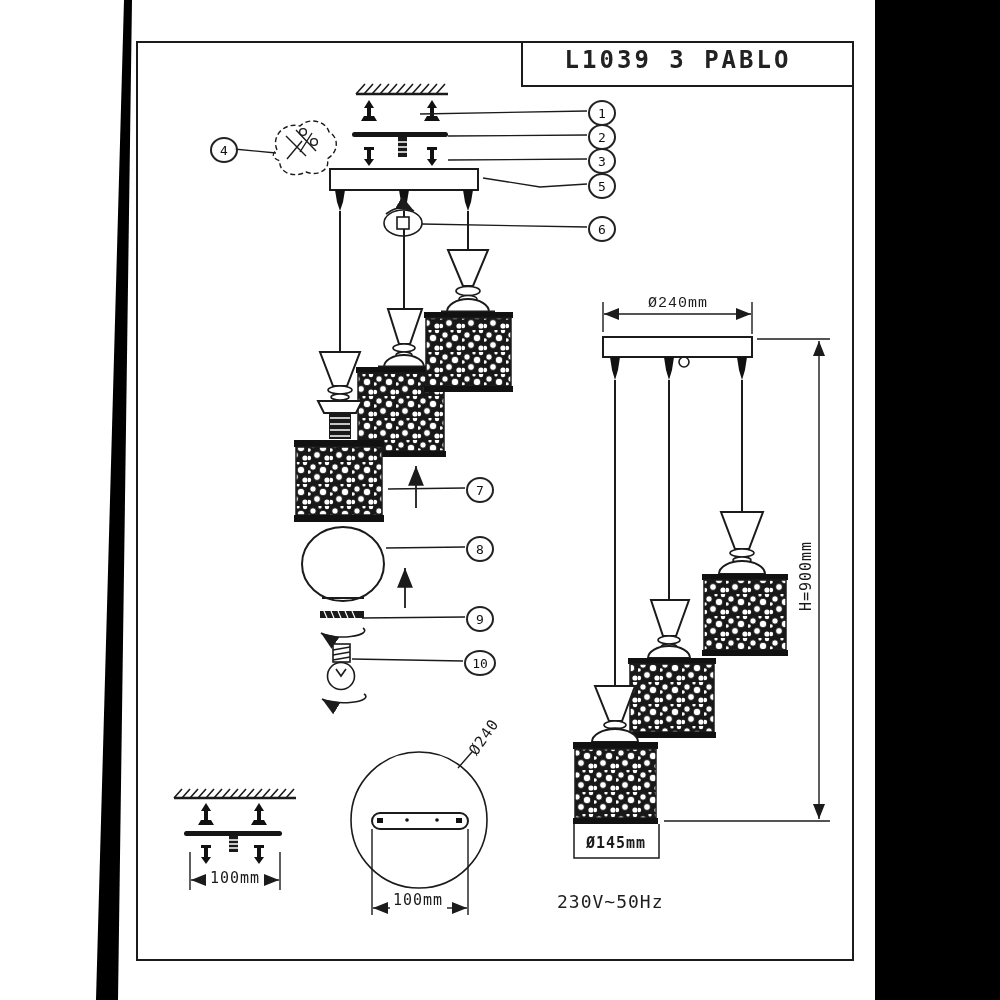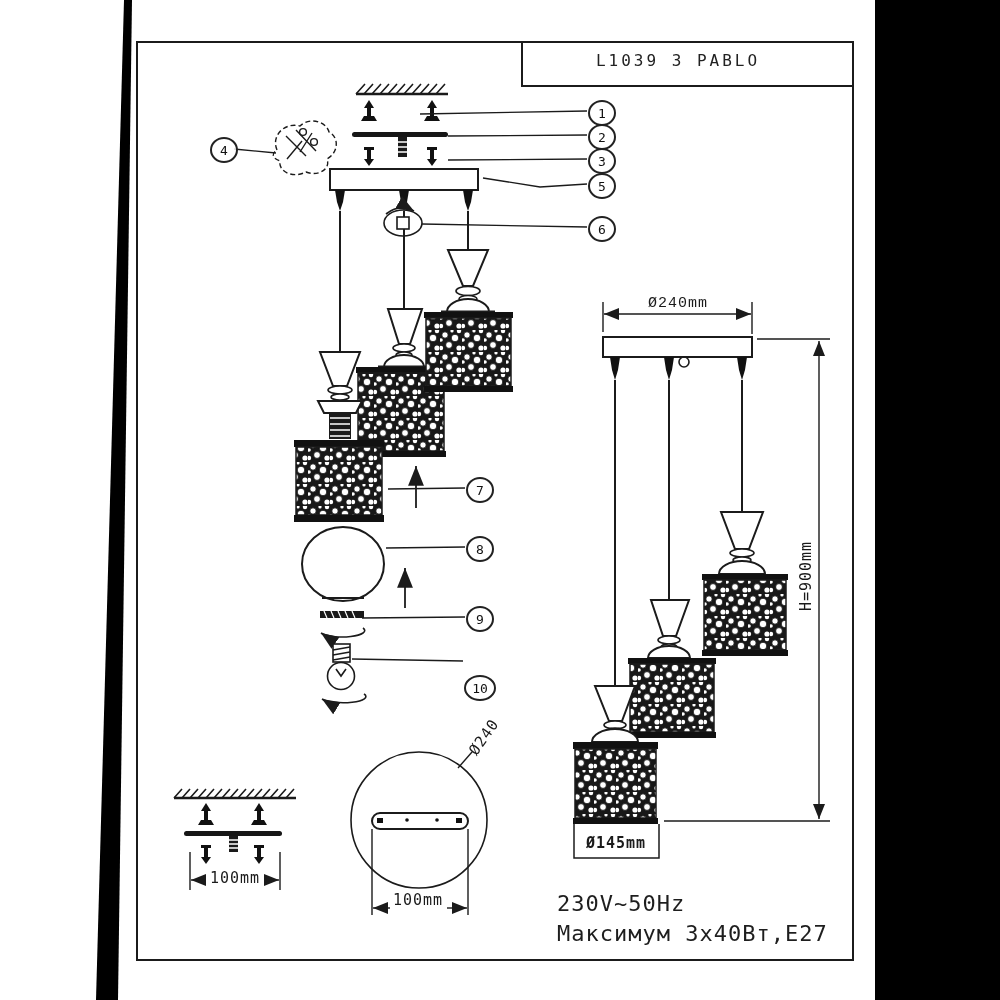--- a/index.html
+++ b/index.html
@@ -1,23 +1,23 @@
 <!DOCTYPE html>
 <html><head>
 <meta charset="utf-8">
 <style>
   html,body{margin:0;padding:0;background:#e8e8e8;}
   .sheet{position:relative;width:1000px;height:1000px;background:#ffffff;overflow:hidden;
          font-family:"DejaVu Sans Mono","Liberation Mono",monospace;color:#1b1b1b;}
   svg.art{position:absolute;left:0;top:0;width:1000px;height:1000px;}
   .txt{position:absolute;white-space:nowrap;color:#1b1b1b;}
   .center{transform:translate(-50%,-50%);}
-  .title{font-size:16px;letter-spacing:3px;font-weight:normal;color:#222;}
+  .title{font-size:24px;letter-spacing:3px;font-weight:bold;color:#222;}
   .dim{font-size:15px;letter-spacing:1px;}
-  .spec{font-size:22px;letter-spacing:1px;color:#1e1e1e;}
+  .spec{font-size:18px;letter-spacing:1px;color:#1e1e1e;}
   .rot90{transform:translate(-50%,-50%) rotate(-90deg);}
   .rot55{transform:translate(-50%,-50%) rotate(-55deg);}
   .callout{position:absolute;width:24px;height:22px;border:2px solid #222;border-radius:50%;
            background:rgba(255,255,255,.85);display:flex;align-items:center;justify-content:center;
            font-size:13px;line-height:1;color:#111;}
   .callout.wide{width:28px;}
 </style>
 </head>
 <body>
 
@@ -297,26 +297,25 @@
 <div class="txt title center" style="left:678px;top:60px;">L1039 3 PABLO</div>
 
 <div class="txt dim center" style="left:678px;top:303px;font-family:Liberation Mono, monospace;">Ø240mm</div>
 <div class="txt dim rot90" style="left:806px;top:576px;">H=900mm</div>
 <div class="txt dim center" style="left:616px;top:843px;font-weight:bold;">Ø145mm</div>
 <div class="txt dim center" style="left:235px;top:878px;">100mm</div>
 <div class="txt dim center" style="left:418px;top:900px;">100mm</div>
 <div class="txt dim rot55" style="left:484px;top:737px;">Ø240</div>
 
 <div class="txt spec" style="left:557px;top:891px;">230V~50Hz</div>
-<div class="txt spec" style="left:557px;top:921px;">Максимум 3x40Вт,E27</div>
 
 <div class="callout" style="left:588px;top:100px;">1</div>
 <div class="callout" style="left:588px;top:124px;">2</div>
 <div class="callout" style="left:588px;top:148px;">3</div>
 <div class="callout" style="left:210px;top:137px;">4</div>
 <div class="callout" style="left:588px;top:173px;">5</div>
 <div class="callout" style="left:588px;top:216px;">6</div>
 <div class="callout" style="left:466px;top:477px;">7</div>
 <div class="callout" style="left:466px;top:536px;">8</div>
 <div class="callout" style="left:466px;top:606px;">9</div>
-<div class="callout wide" style="left:464px;top:675px;">10</div>
+<div class="callout wide" style="left:464px;top:650px;">10</div>
 
 </div>
 
 </body></html>

